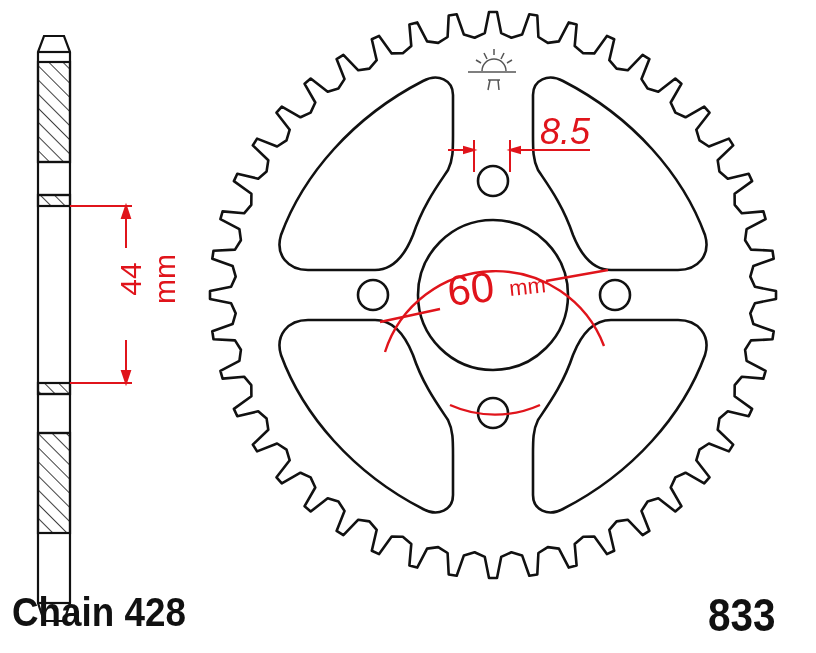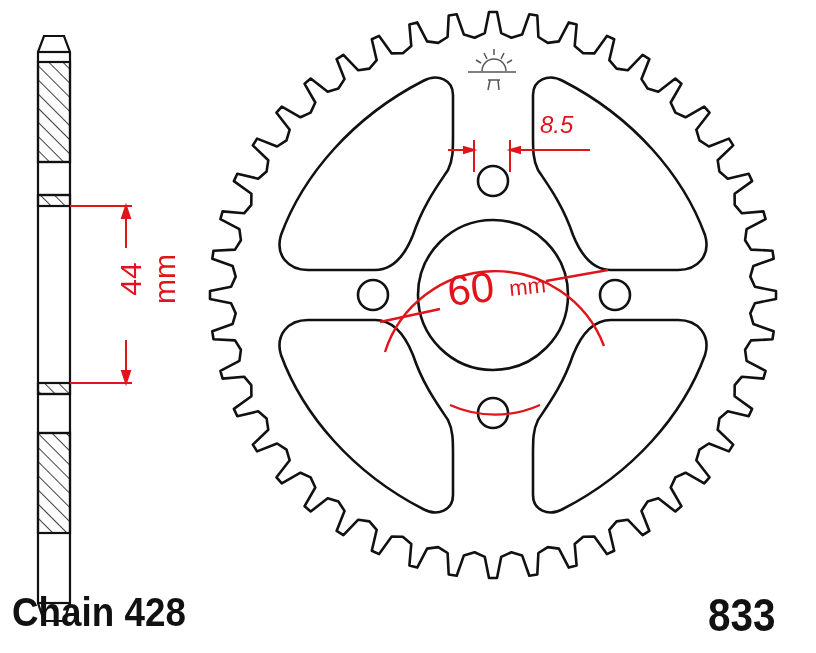--- a/index.html
+++ b/index.html
@@ -2,21 +2,21 @@
 <html><head>
 <meta charset="utf-8">
 <style>
   html,body{margin:0;padding:0;background:#ffffff;}
   body{width:816px;height:653px;position:relative;overflow:hidden;font-family:"Liberation Sans",sans-serif;}
   svg{position:absolute;left:0;top:0;}
   .lbl{position:absolute;font-family:"Liberation Sans",sans-serif;font-weight:bold;color:#111;}
   #chain-label{left:12px;top:590px;font-size:40px;transform:scaleX(0.92);transform-origin:left top;}
   #part-number{left:708px;top:588px;font-size:46px;transform:scaleX(0.88);transform-origin:left top;}
   .red-text{position:absolute;color:#e0141b;font-family:"Liberation Sans",sans-serif;}
-  #pitch-label{left:540px;top:111px;font-size:24px;font-style:italic;}
+  #pitch-label{left:540px;top:111px;font-size:36px;font-style:italic;}
   #bolt-dia-label{left:445px;top:268px;font-size:42px;transform:rotate(-6deg);transform-origin:left top;}
   #bolt-dia-unit{left:508px;top:276px;font-size:22px;transform:rotate(-6deg);transform-origin:left top;}
   #hub-label{position:absolute;left:108px;top:245px;font-size:30px;color:#e0141b;transform:rotate(-90deg);transform-origin:center center;width:80px;text-align:center;}
 </style>
 </head>
 <body>
 
 <svg width="816" height="653" viewBox="0 0 816 653">
   <defs>
     <pattern id="hatch" patternUnits="userSpaceOnUse" width="10" height="10" patternTransform="rotate(-45)">

